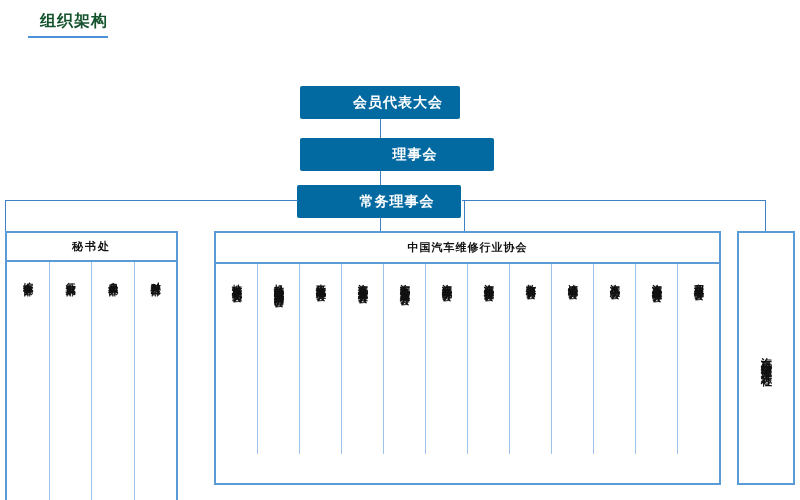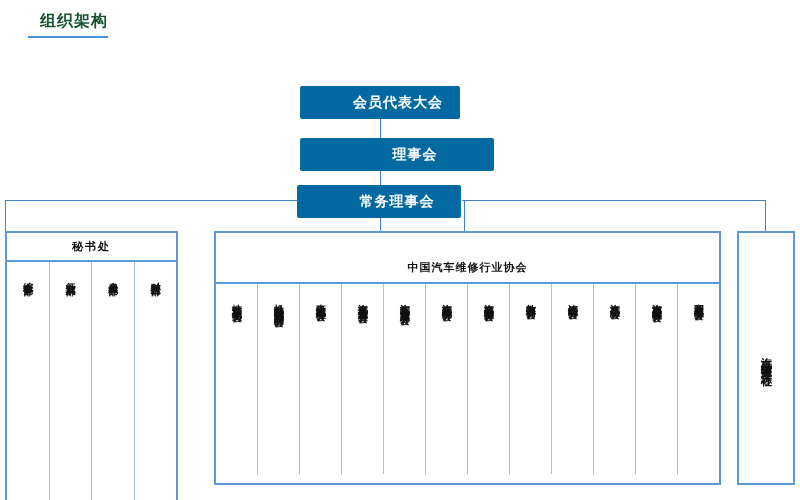--- a/index.html
+++ b/index.html
@@ -108,21 +108,20 @@
     border-bottom: 2px solid #5b9bd5;
     display: flex;
     align-items: center;
     justify-content: center;
     font-size: 11px;
     font-weight: bold;
     letter-spacing: 1px;
     box-sizing: border-box;
     color: #111111;
     white-space: nowrap;
-    margin-top: 20px;
   }
 
   
   .col-row {
     display: flex;
     height: 100%;
     box-sizing: border-box;
   }
   .vcol {
     flex: 1 1 0;

